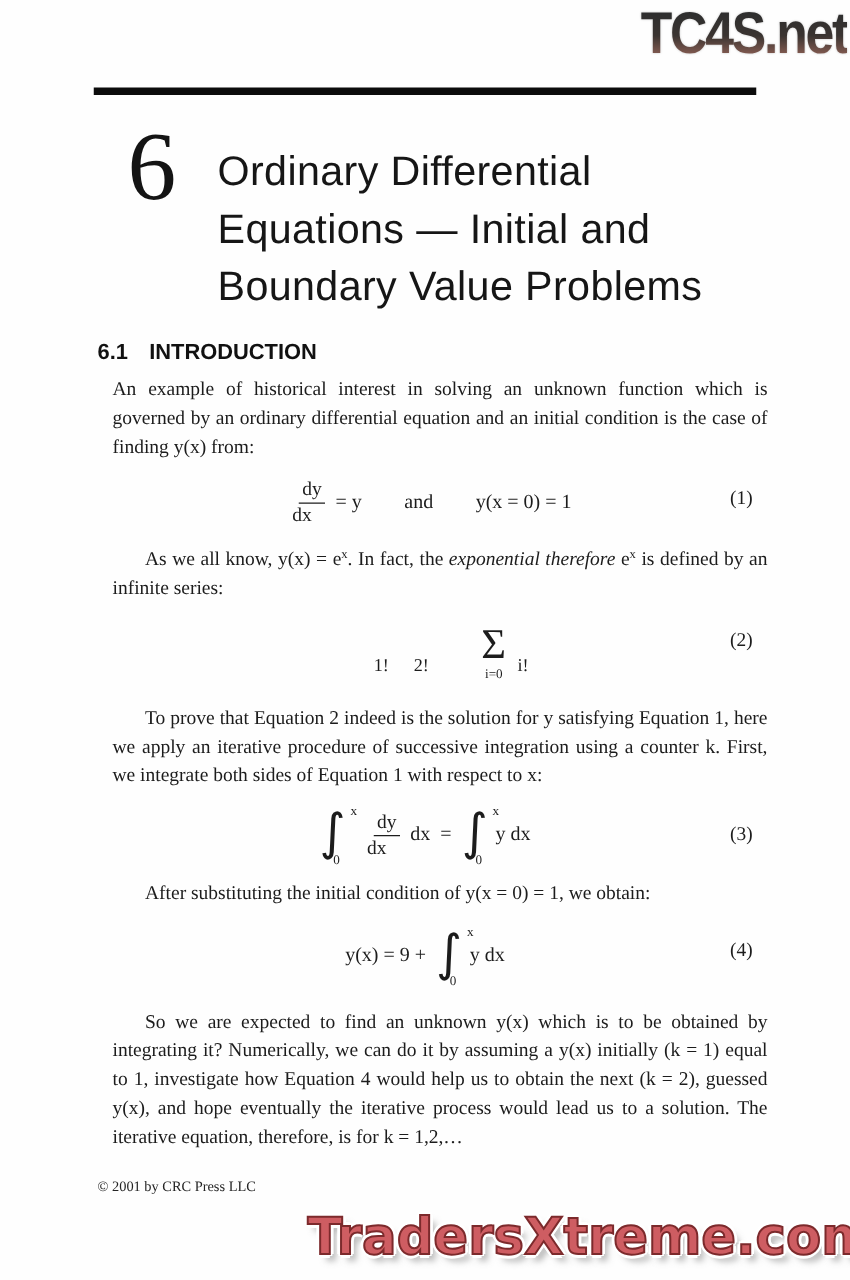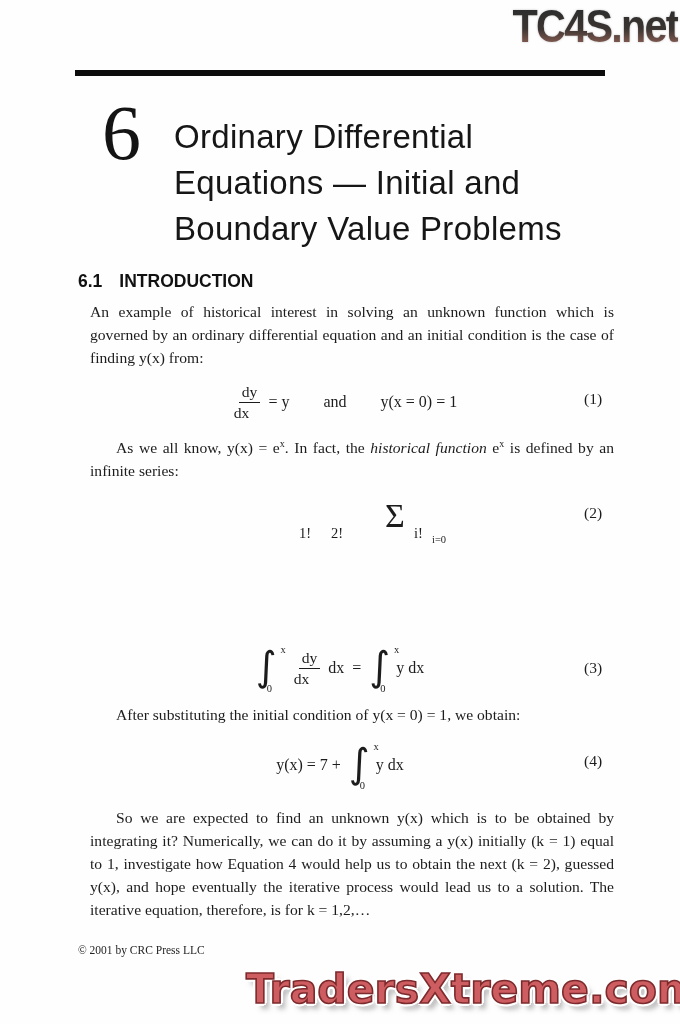--- a/index.html
+++ b/index.html
@@ -73,21 +73,21 @@
   .int-glyph{position:absolute;left:0;top:-2px;font-family:"DejaVu Sans",sans-serif;
              font-size:40px;line-height:50px;}
   .int-sup{position:absolute;right:-3px;top:1px;font-size:10.5px;}
   .int-sub{position:absolute;left:11px;bottom:-1px;font-size:10.5px;}
 
   
   .eq2-frag{position:absolute;z-index:1;font-size:14.5px;color:#1c1c1c;}
   .f1{left:299px;top:525px;}
   .f2{left:331px;top:525px;}
   .fsig{left:385px;top:498px;font-size:34px;line-height:36px;}
-  .flim{left:388px;top:534px;font-size:10.5px;margin-left:44px;}
+  .flim{left:388px;top:534px;font-size:10.5px;}
   .f3{left:414px;top:525px;}
 
   
   .copy{position:absolute;left:78px;top:944px;font-size:11.5px;color:#242424;}
 </style>
 </head>
 <body>
 
 <div class="page">
 
@@ -114,30 +114,31 @@
     </span>
     <span class="sp-sm"></span>
     <span>= y</span>
     <span class="sp-lg"></span>
     <span>and</span>
     <span class="sp-lg"></span>
     <span>y(x = 0) = 1</span>
   </div>
   <span class="eqlabel lab1">(1)</span>
 
-  <div class="para p2 indent"><span>As we all know, y(x) = e</span><sup>x</sup><span>. In fact, the </span><em>historical function</em><span> e</span><sup>x</sup><span> is defined by an infinite series:</span></div>
+  <div class="para p2 indent"><span>As we all know, y(x) = e</span><sup>x</sup><span>. In fact, the </span><em>exponential therefore</em><span> e</span><sup>x</sup><span> is defined by an infinite series:</span></div>
 
   <span class="eq2-frag f1">1!</span>
   <span class="eq2-frag f2">2!</span>
   <span class="eq2-frag fsig">Σ</span>
   <span class="eq2-frag flim">i=0</span>
   <span class="eq2-frag f3">i!</span>
   <span class="eqlabel lab2">(2)</span>
 
 
+  <div class="para p3 indent">To prove that Equation 2 indeed is the solution for y satisfying Equation 1, here we apply an iterative procedure of successive integration using a counter k. First, we integrate both sides of Equation 1 with respect to x:</div>
 
   <div class="eqrow eq3">
     <span class="int-wrap">
       <span class="int-glyph">∫</span>
       <span class="int-sup">x</span>
       <span class="int-sub">0</span>
     </span>
     <span class="frac">
       <span class="num">dy</span>
       <span class="den">dx</span>
@@ -152,21 +153,21 @@
       <span class="int-sup">x</span>
       <span class="int-sub">0</span>
     </span>
     <span>y dx</span>
   </div>
   <span class="eqlabel lab3">(3)</span>
 
   <div class="para p4 indent">After substituting the initial condition of y(x = 0) = 1, we obtain:</div>
 
   <div class="eqrow eq4">
-    <span>y(x) = 7 +</span>
+    <span>y(x) = 9 +</span>
     <span class="sp-sm"></span>
     <span class="int-wrap">
       <span class="int-glyph">∫</span>
       <span class="int-sup">x</span>
       <span class="int-sub">0</span>
     </span>
     <span>y dx</span>
   </div>
   <span class="eqlabel lab4">(4)</span>
 

